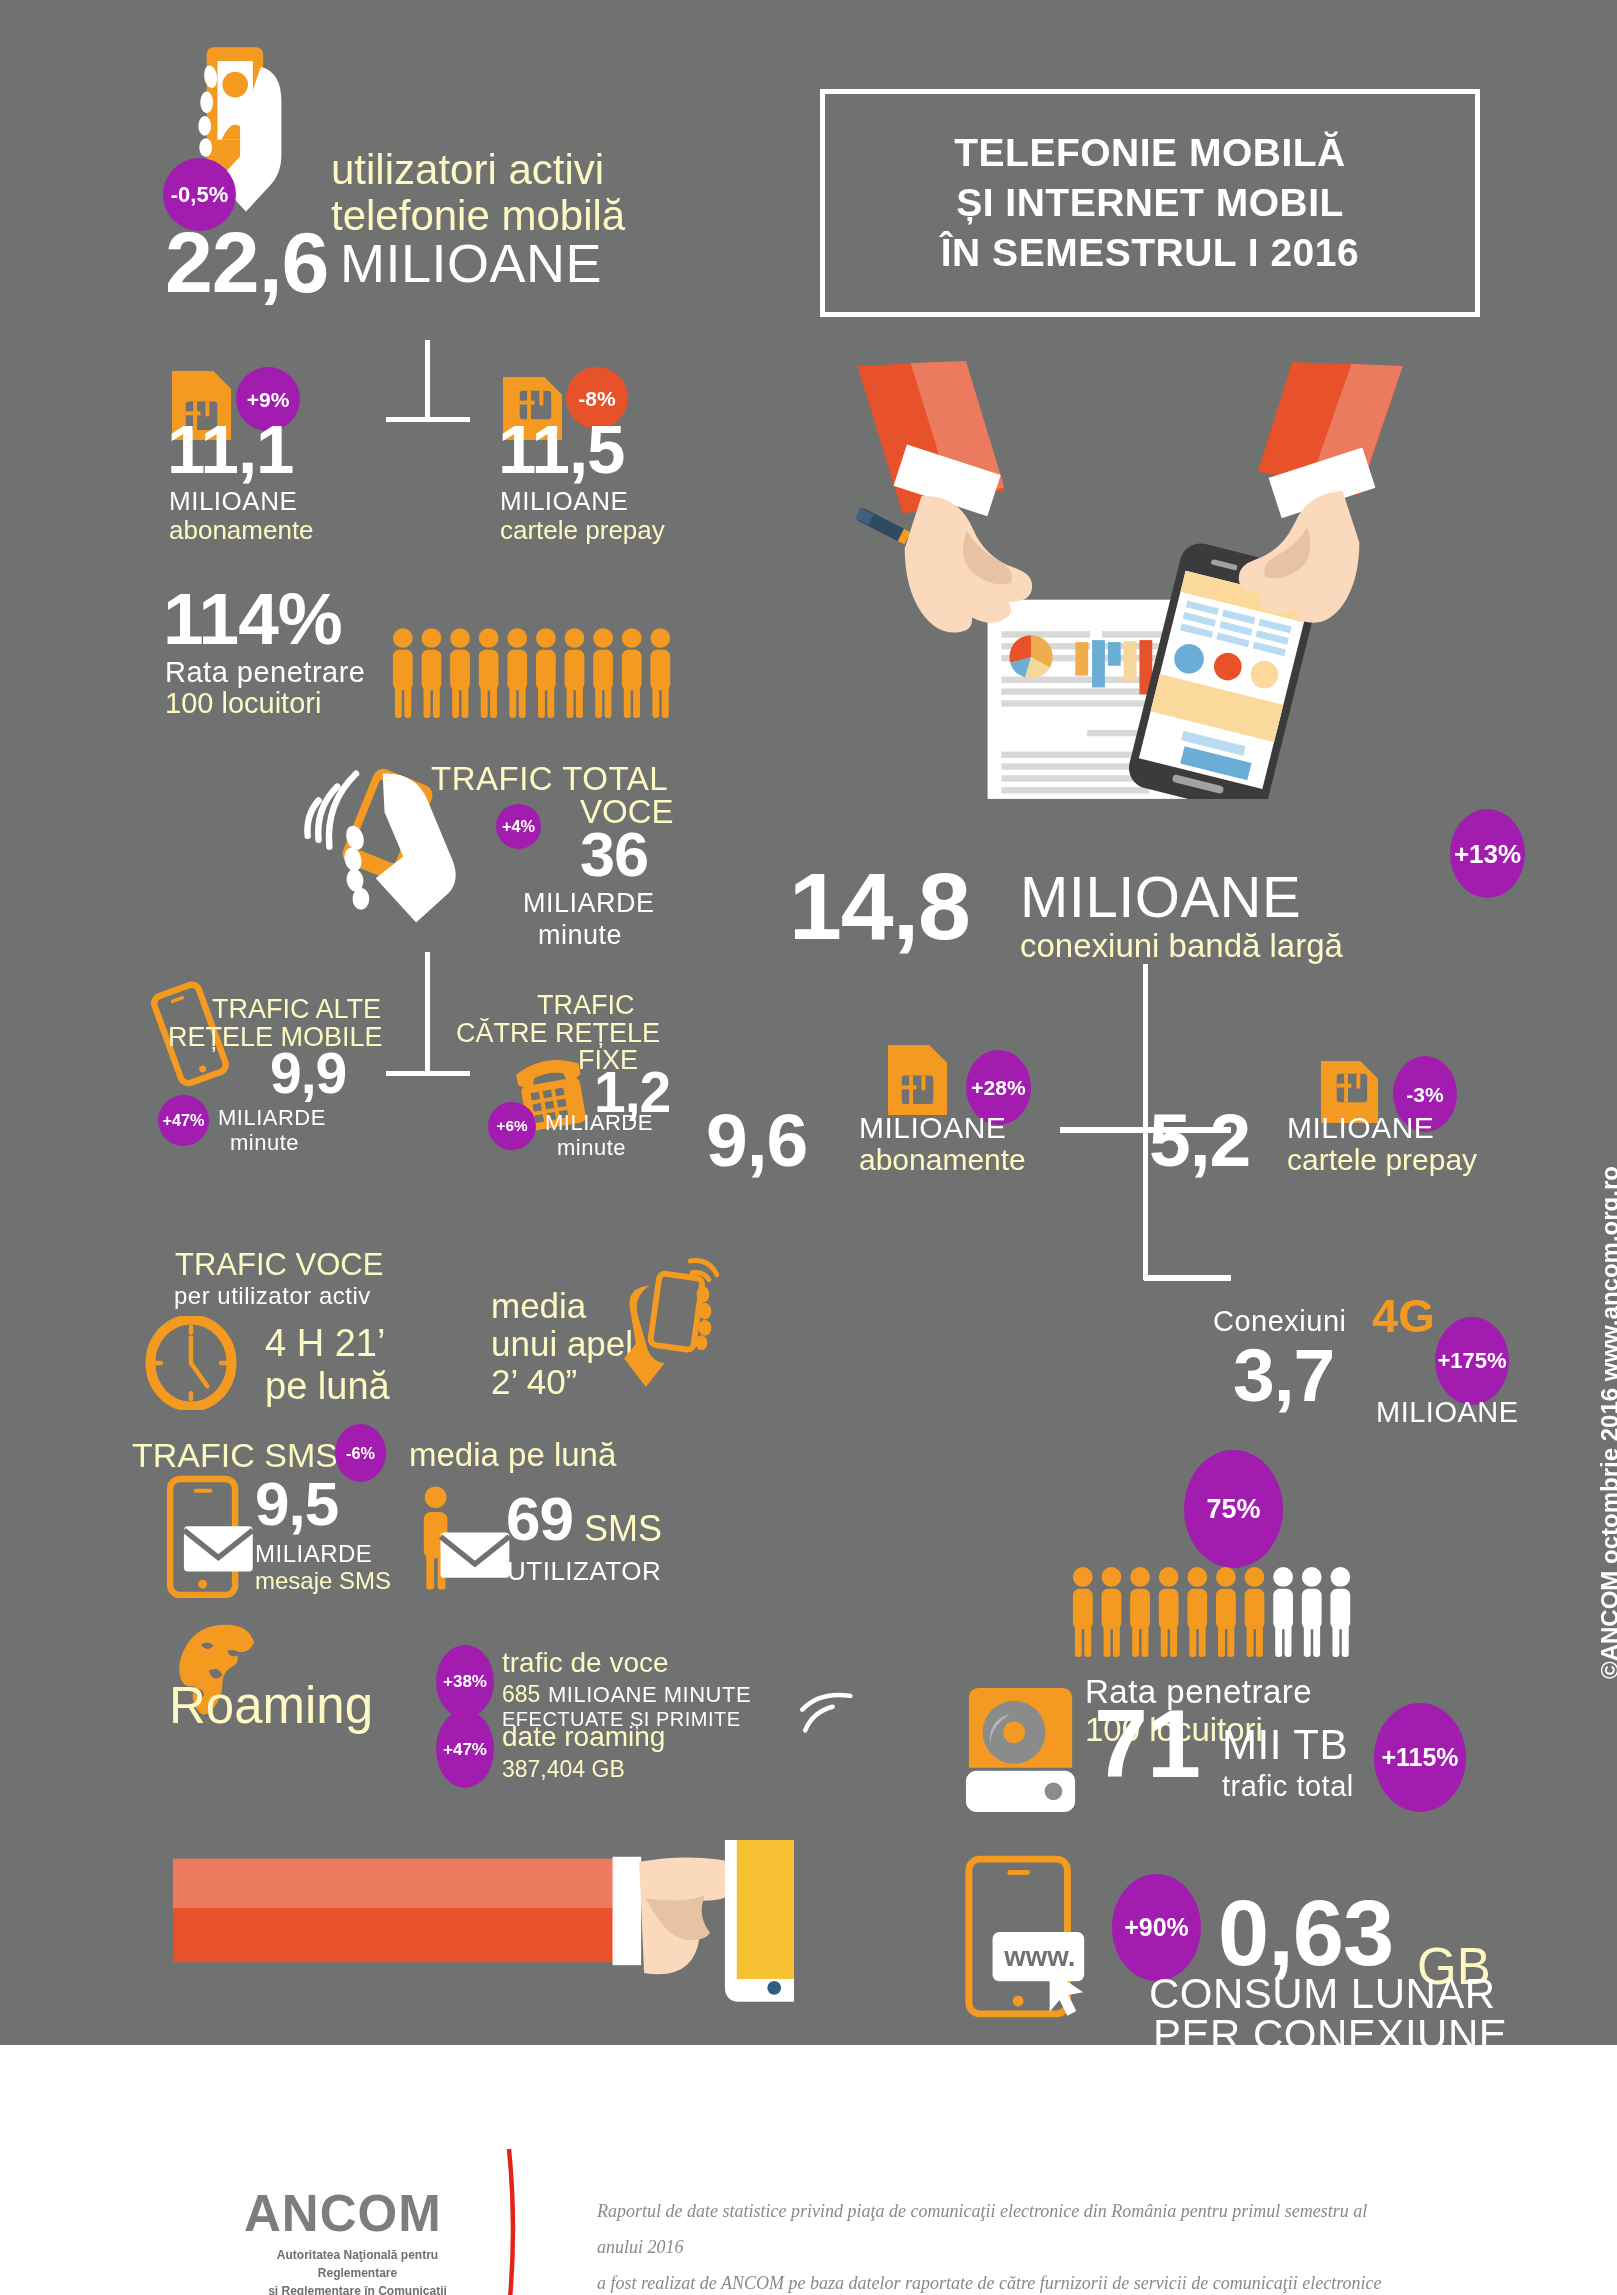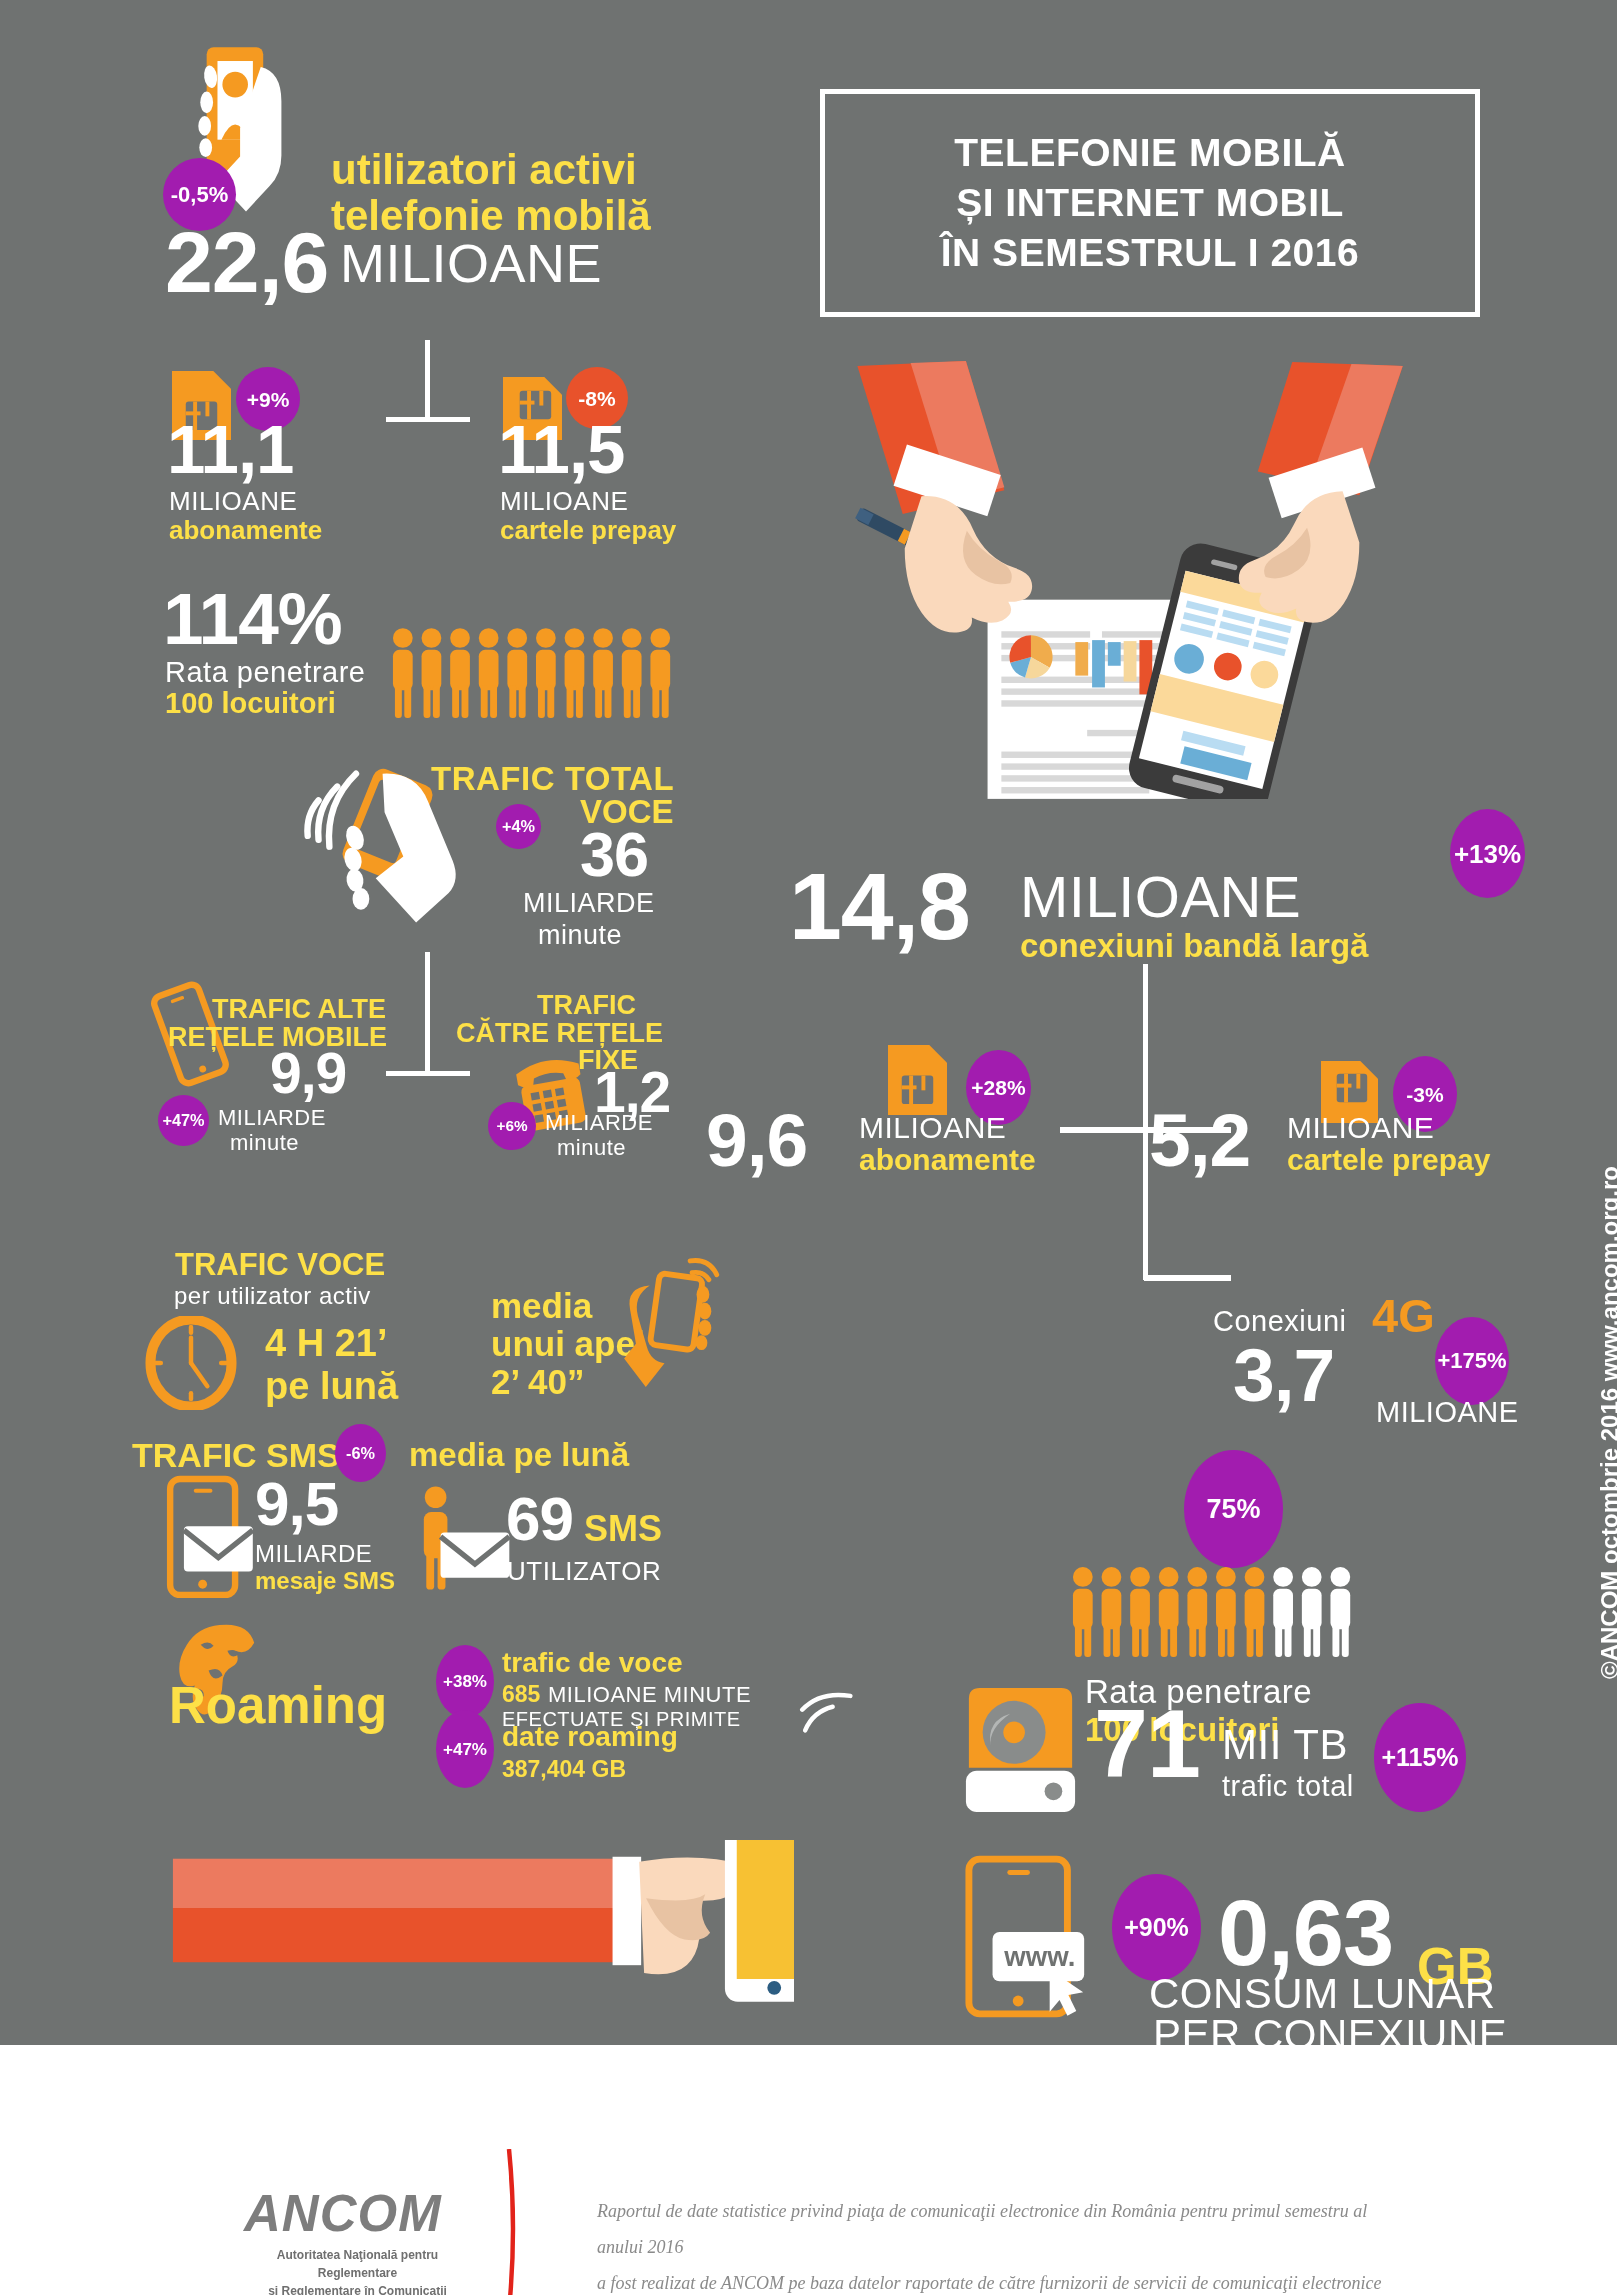--- a/index.html
+++ b/index.html
@@ -6,31 +6,31 @@
   body{font-family:"Liberation Sans",sans-serif;}
   #page{position:relative;width:1617px;height:2295px;background:#6f7271;overflow:hidden;}
   .abs{position:absolute;}
   
   .badge{border-radius:50%;display:flex;align-items:center;justify-content:center;color:#fff;font-weight:bold;text-align:center;line-height:1;}
   .badge.cyan{background:#a21caf;}
   .badge.red{background:#e8522b;}
   
   .bignum{font-weight:bold;color:#fff;line-height:.82;letter-spacing:-1px;}
   .lightlabel{font-family:"Liberation Sans",sans-serif;font-weight:300;color:#ffffff;letter-spacing:0.5px;}
-  .boldlabel{font-weight:bold;color:#fde047;}
+  .boldlabel{font-weight:normal;color:#fef9c3;}
   
   .titlebox{border:5.4px solid #fff;display:flex;align-items:center;justify-content:center;}
   .titlebox .tl{color:#fff;font-weight:bold;text-align:center;line-height:1.28;letter-spacing:0.5px;}
   
   .vline{background:#fff;}
   .hline{background:#fff;}
   
   #footer{position:absolute;left:0;top:2045px;width:1617px;height:251px;background:#ffffff;}
   .footertext{color:#8a8a8a;font-style:italic;font-family:"Liberation Serif",serif;line-height:2.0;}
-  .ancom-word{font-family:"Liberation Sans",sans-serif;font-weight:bold;color:#7d7d7d;letter-spacing:1px;font-style:italic;}
+  .ancom-word{font-family:"Liberation Sans",sans-serif;font-weight:bold;color:#7d7d7d;letter-spacing:1px;}
   .ancom-sub{font-family:"Liberation Sans",sans-serif;font-weight:bold;color:#6f6f6f;text-align:center;line-height:1.5;}
   .vert-copy{transform-origin:0 0;transform:rotate(-90deg);white-space:nowrap;color:#fff;font-weight:bold;}
   .people{display:flex;align-items:flex-end;}
 </style>
 </head>
 <body>
 
 <div id="page">
 
   <div class="abs" style="left:187px;top:47px;width:118px;height:207px;">

